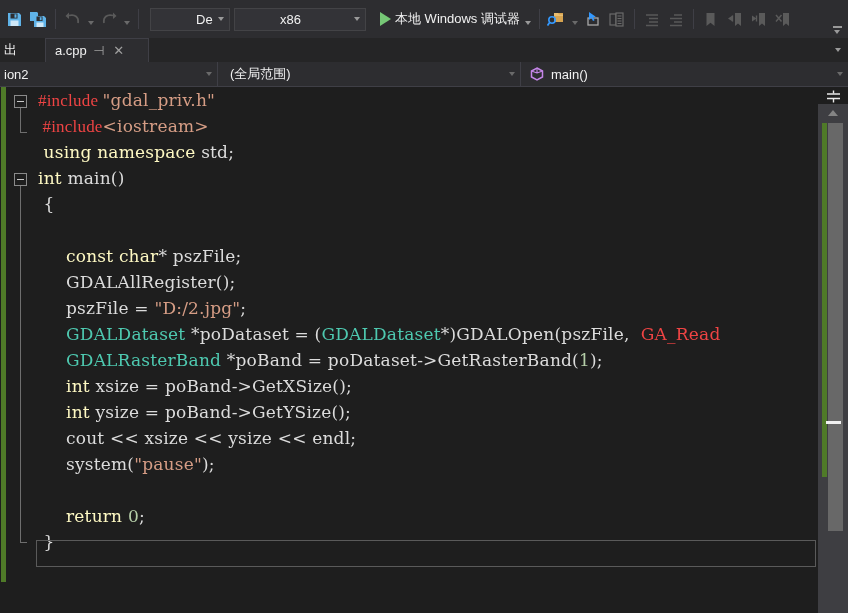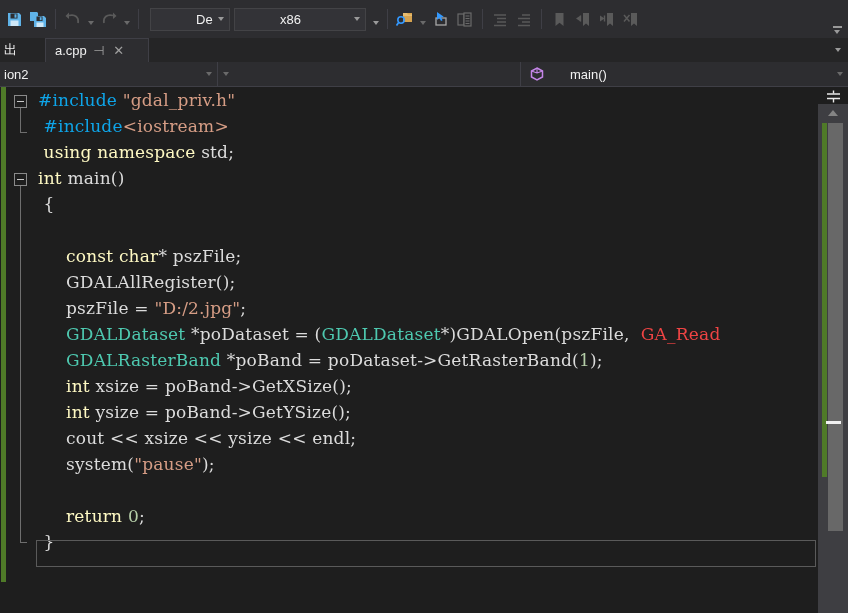--- a/index.html
+++ b/index.html
@@ -177,21 +177,20 @@
     display: flex;
     align-items: stretch;
     border-bottom: 1px solid #3f3f46;
   }
   .navcombo {
     display: flex;
     align-items: center;
     border-right: 1px solid #3f3f46;
     box-sizing: border-box;
     background: #2d2d30;
-    gap: 19px;
   }
   .navcombo-text {
     font-size: 13px;
     color: #f1f1f1;
     white-space: nowrap;
     overflow: hidden;
     flex: 1;
     padding-left: 4px;
   }
   .nav-a { width: 218px; }
@@ -255,21 +254,21 @@
     white-space: pre;
     padding-left: 4px;
   }
 
   
   .kw    { color: #fef9c3; }
   .str   { color: #d69d85; }
   .cls   { color: #4ec9b0; }
   .enumc { color: #ef4444; }
   .num   { color: #b5cea8; }
-  .pre   { color: #0ea5e9; }
+  .pre   { color: #ef4444; font-family: Liberation Serif, serif; }
   .id    { color: #dcdcdc; }
   .op    { color: #dcdcdc; }
 
   
   .cur-line {
     position: absolute;
     left: 2px;
     top: 453px;
     width: 780px;
     height: 27px;
@@ -424,20 +423,24 @@
       </span>
   </div>
 
   <div class="combo combo-plat">
     <span class="combo-text">x86</span>
     <span class="combo-arrow">
         <i class="caret-glyph"></i>
       </span>
   </div>
 
+  <div class="run-group">
+    <i class="play-tri"></i>
+    <span class="run-label">本地 Windows 调试器</span>
+  </div>
   <div class="tb-caret">
       <i class="caret-glyph"></i>
     </div>
 
   <div class="tb-sep"></div>
 
   <div class="tb-btn">
     <svg width="19" height="18" viewBox="0 0 19 18">
       <path d="M7 3h9v9H7z" fill="#d6a350"></path>
       <path d="M7 3h4l1 1.5h4V6H7z" fill="#e8bd70"></path>
@@ -537,20 +540,21 @@
 
 <div class="navbar">
   <div class="navcombo nav-a">
     <span class="navcombo-text">ion2</span>
     <span class="combo-arrow">
         <i class="caret-glyph caret-dim"></i>
       </span>
   </div>
 
   <div class="navcombo nav-b">
+    <span class="navcombo-text">(全局范围)</span>
     <span class="combo-arrow">
         <i class="caret-glyph caret-dim"></i>
       </span>
   </div>
 
   <div class="navcombo nav-c">
     <span class="method-icon">
       <svg width="16" height="16" viewBox="0 0 16 16">
         <path d="M8 2 L13.5 5 L13.5 11 L8 14 L2.5 11 L2.5 5 Z" fill="none" stroke="#c586e8" stroke-width="1.5"></path>
         <path d="M8 2 L8 7 M8 7 L2.5 5 M8 7 L13.5 5" stroke="#c586e8" stroke-width="1.1" fill="none"></path>

